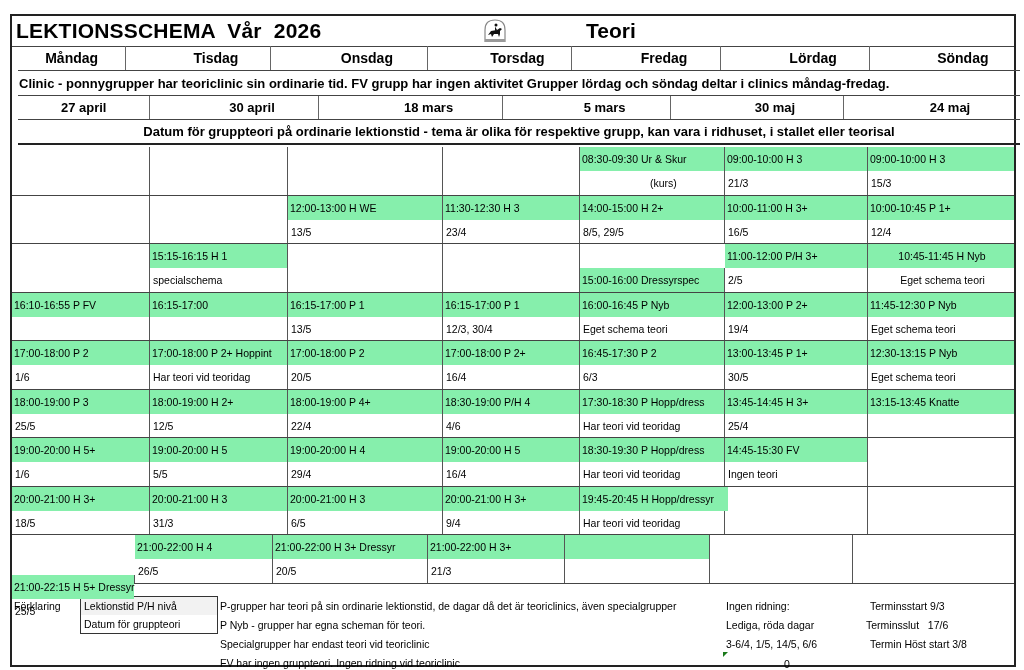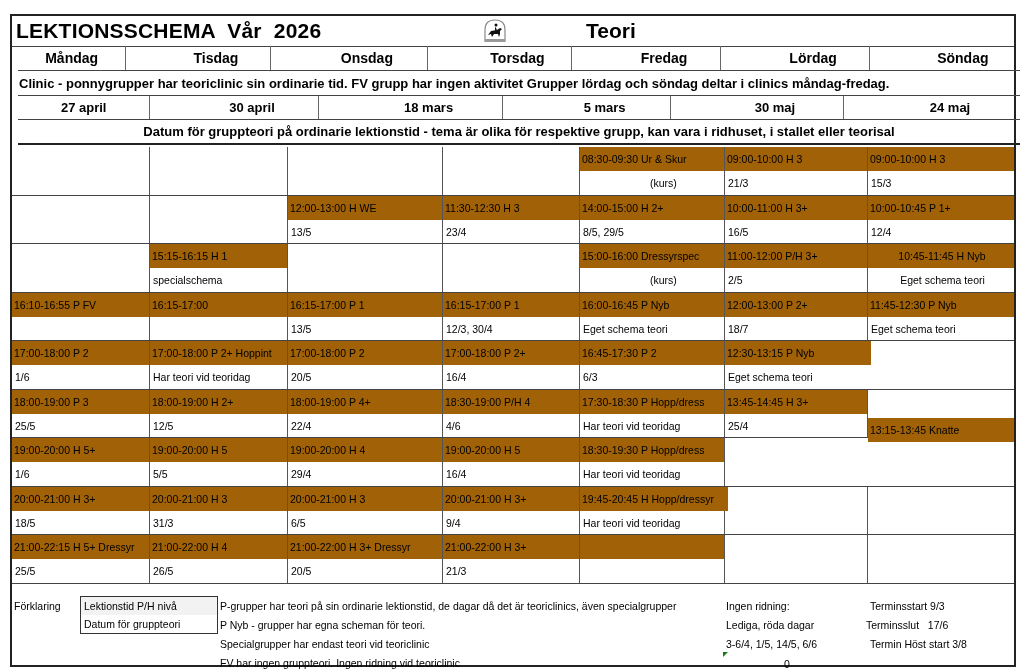--- a/index.html
+++ b/index.html
@@ -16,21 +16,21 @@
   .dates { top:80px; height:24px; font-size:13px; }
   .dates .cell { font-size:13px; }
   .full { justify-content:center; align-items:center; font-weight:bold; font-size:13px; white-space:nowrap; }
   .clinic { top:55px; height:25px; justify-content:flex-start; padding-left:1px; }
   .datum { top:104px; height:25px; border-bottom:2px solid #222; }
   .grid { position:absolute; left:0; top:131px; width:1002px; }
   .slot-row { display:flex; height:48.5px; box-sizing:border-box; border-bottom:1px solid #444; }
   .slot { box-sizing:border-box; border-right:1px solid #555; position:relative; font-size:10.5px; overflow:visible; }
   .slot:last-child { border-right:none; }
   .slot .l1 { position:absolute; left:0; top:0; right:0; height:24px; line-height:24px; padding-left:2px; white-space:nowrap; z-index:2; }
-  .slot .l1.shade { background:#a16207; }
+  .slot .l1.shade { background:#86efac; }
   .slot .l2 { position:absolute; left:0; top:24px; right:0; height:24px; line-height:24px; padding-left:3px; white-space:nowrap; }
   .slot .l2.center { padding-left:70px; }
   .footer { position:absolute; left:0; top:568px; width:1002px; height:85px; font-size:10.5px; }
   .ft { position:absolute; white-space:nowrap; }
   .legend-box { position:absolute; left:68px; top:12px; width:138px; height:38px; border:1px solid #333; box-sizing:border-box; }
   .legend-box .lb1 { position:absolute; left:0; top:0; width:136px; height:18px; line-height:18px; padding-left:3px; background:#f2f2f2; box-sizing:border-box; }
   .legend-box .lb2 { position:absolute; left:0; top:18px; width:136px; height:18px; line-height:18px; padding-left:3px; box-sizing:border-box; }
   .green-mark { position:absolute; left:711px; top:68px; width:0; height:0; border-top:5px solid #1a7a1a; border-right:5px solid transparent; }
 </style>
 </head>
@@ -148,21 +148,21 @@
           <div class="l2">specialschema</div>
         </div>
         <div class="slot" style="width: 155px;">
           <div class="l1"></div>
           <div class="l2"></div>
         </div>
         <div class="slot" style="width: 137px;">
           <div class="l1"></div>
           <div class="l2"></div>
         </div>
-        <div class="slot" style="width: 145px;">
+        <div class="slot" style="width: 145px; margin-top: 24px;">
           <div class="l1 shade">15:00-16:00  Dressyrspec</div>
           <div class="l2 center">(kurs)</div>
         </div>
         <div class="slot" style="width: 143px;">
           <div class="l1 shade">11:00-12:00  P/H 3+</div>
           <div class="l2">2/5</div>
         </div>
         <div class="slot" style="width: 146px; text-align: center;">
           <div class="l1 shade">10:45-11:45  H Nyb</div>
           <div class="l2">Eget schema teori</div>
@@ -184,21 +184,21 @@
         <div class="slot" style="width: 137px;">
           <div class="l1 shade">16:15-17:00  P 1</div>
           <div class="l2">12/3,  30/4</div>
         </div>
         <div class="slot" style="width: 145px;">
           <div class="l1 shade">16:00-16:45  P Nyb</div>
           <div class="l2">Eget schema teori</div>
         </div>
         <div class="slot" style="width: 143px;">
           <div class="l1 shade">12:00-13:00  P 2+</div>
-          <div class="l2">18/7</div>
+          <div class="l2">19/4</div>
         </div>
         <div class="slot" style="width: 146px;">
           <div class="l1 shade">11:45-12:30  P Nyb</div>
           <div class="l2">Eget schema teori</div>
         </div>
       </div>
       <div class="slot-row">
         <div class="slot" style="width: 138px;">
           <div class="l1 shade">17:00-18:00  P 2</div>
           <div class="l2">1/6</div>
@@ -212,20 +212,24 @@
           <div class="l2">20/5</div>
         </div>
         <div class="slot" style="width: 137px;">
           <div class="l1 shade">17:00-18:00  P 2+</div>
           <div class="l2">16/4</div>
         </div>
         <div class="slot" style="width: 145px;">
           <div class="l1 shade">16:45-17:30  P 2</div>
           <div class="l2">6/3</div>
         </div>
+        <div class="slot" style="width: 143px;">
+          <div class="l1 shade">13:00-13:45  P 1+</div>
+          <div class="l2">30/5</div>
+        </div>
         <div class="slot" style="width: 146px;">
           <div class="l1 shade">12:30-13:15  P Nyb</div>
           <div class="l2">Eget schema teori</div>
         </div>
       </div>
       <div class="slot-row">
         <div class="slot" style="width: 138px;">
           <div class="l1 shade">18:00-19:00  P 3</div>
           <div class="l2">25/5</div>
         </div>
@@ -242,21 +246,21 @@
           <div class="l2">4/6</div>
         </div>
         <div class="slot" style="width: 145px;">
           <div class="l1 shade">17:30-18:30  P Hopp/dress</div>
           <div class="l2">Har teori vid teoridag</div>
         </div>
         <div class="slot" style="width: 143px;">
           <div class="l1 shade">13:45-14:45  H 3+</div>
           <div class="l2">25/4</div>
         </div>
-        <div class="slot" style="width: 146px; margin-top: 28px;">
+        <div class="slot" style="width: 146px;">
           <div class="l1 shade">13:15-13:45  Knatte</div>
           <div class="l2"></div>
         </div>
       </div>
       <div class="slot-row">
         <div class="slot" style="width: 138px;">
           <div class="l1 shade">19:00-20:00  H 5+</div>
           <div class="l2">1/6</div>
         </div>
         <div class="slot" style="width: 138px;">
@@ -268,20 +272,24 @@
           <div class="l2">29/4</div>
         </div>
         <div class="slot" style="width: 137px;">
           <div class="l1 shade">19:00-20:00  H 5</div>
           <div class="l2">16/4</div>
         </div>
         <div class="slot" style="width: 145px;">
           <div class="l1 shade">18:30-19:30  P Hopp/dress</div>
           <div class="l2">Har teori vid teoridag</div>
         </div>
+        <div class="slot" style="width: 143px;">
+          <div class="l1 shade">14:45-15:30  FV</div>
+          <div class="l2">Ingen teori</div>
+        </div>
         <div class="slot" style="width: 146px;">
           <div class="l1"></div>
           <div class="l2"></div>
         </div>
       </div>
       <div class="slot-row">
         <div class="slot" style="width: 138px;">
           <div class="l1 shade">20:00-21:00  H 3+</div>
           <div class="l2">18/5</div>
         </div>
@@ -304,21 +312,21 @@
         <div class="slot" style="width: 143px;">
           <div class="l1"></div>
           <div class="l2"></div>
         </div>
         <div class="slot" style="width: 146px;">
           <div class="l1"></div>
           <div class="l2"></div>
         </div>
       </div>
       <div class="slot-row">
-        <div class="slot" style="width: 138px;">
+        <div class="slot" style="width: 123px; margin-top: 40px;">
           <div class="l1 shade">21:00-22:15  H 5+ Dressyr</div>
           <div class="l2">25/5</div>
         </div>
         <div class="slot" style="width: 138px;">
           <div class="l1 shade">21:00-22:00  H 4</div>
           <div class="l2">26/5</div>
         </div>
         <div class="slot" style="width: 155px;">
           <div class="l1 shade">21:00-22:00  H 3+ Dressyr</div>
           <div class="l2">20/5</div>

